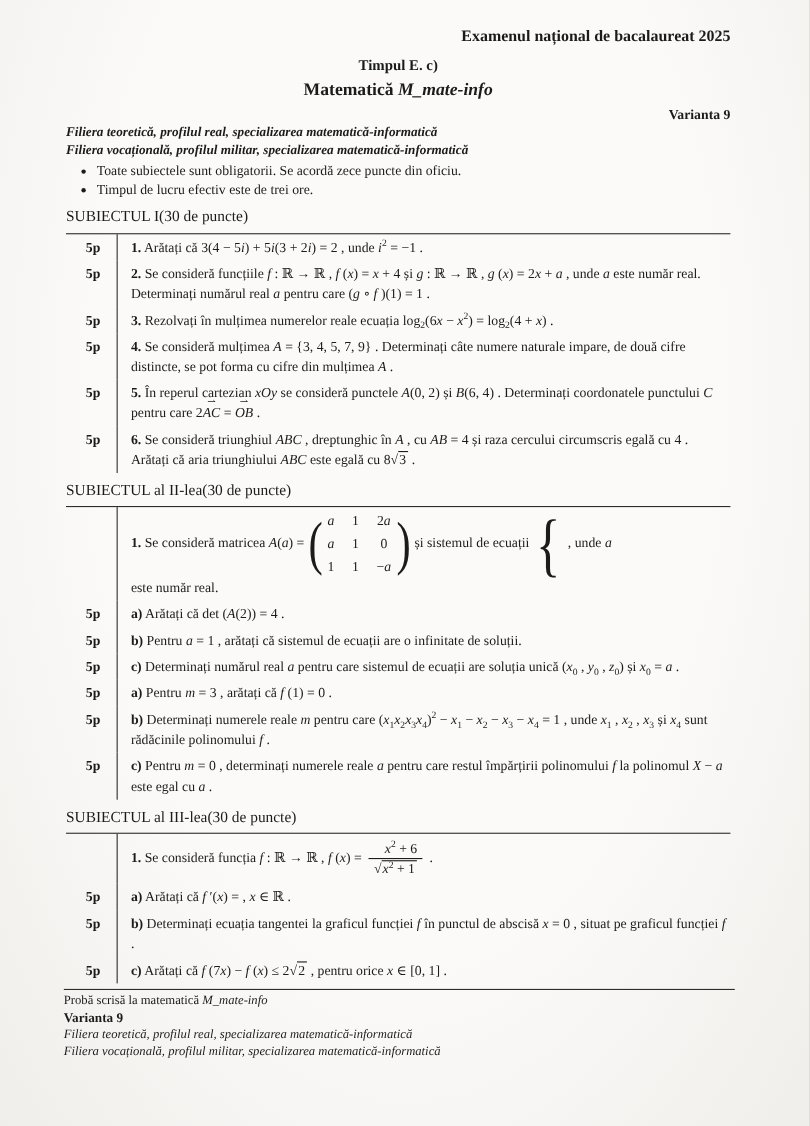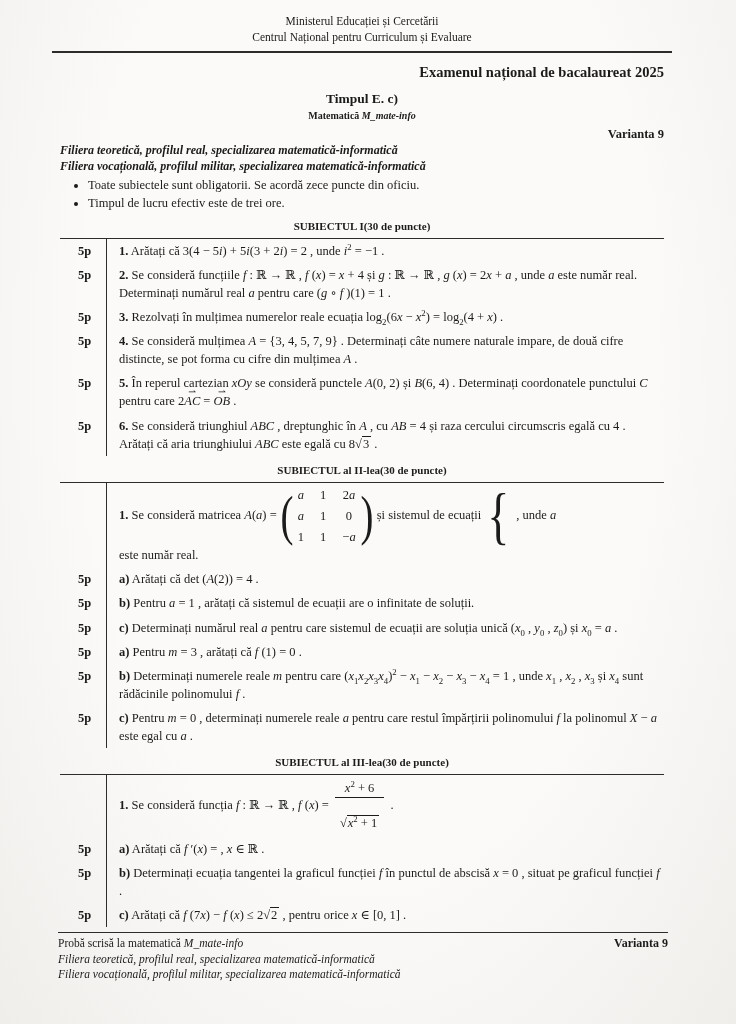--- a/index.html
+++ b/index.html
@@ -10,66 +10,62 @@
     font-size:12.5px;line-height:1.45;padding:14px 72px 0 60px;overflow:hidden;position:relative;
   }
   i{font-family:"Liberation Serif","DejaVu Serif",serif;}
   sup{font-size:0.7em;vertical-align:super;line-height:0;}
   sub{font-size:0.7em;vertical-align:sub;line-height:0;}
 
   .ministry{text-align:center;font-size:11.5px;line-height:1.35;padding-bottom:6px;
     border-bottom:2.5px solid #2e2c2a;margin:0 -8px;}
   .exam-title{text-align:right;font-weight:bold;font-size:14.5px;margin-top:9px;}
   .proba{text-align:center;font-weight:bold;font-size:13.5px;margin-top:6px;}
-  .subject{text-align:center;font-weight:bold;font-size:10px;}
+  .subject{text-align:center;font-weight:bold;font-size:16px;}
   .variant{text-align:right;font-weight:bold;font-size:12.5px;margin-top:2px;}
   .filiera{font-weight:bold;font-style:italic;font-size:12px;line-height:1.32;}
   .bullets{margin:2px 0 0 0;padding-left:28px;list-style:disc;}
   .bullets li{font-weight:normal;font-size:12.5px;line-height:1.35;margin:1px 0;}
 
   .section{margin-top:5px;}
-  .sec-head{display:flex;justify-content:center;font-weight:bold;font-size:11px;padding:2px 0 3px;}
+  .sec-head{display:flex;justify-content:flex-start;font-weight:normal;font-size:14px;padding:2px 0 3px;}
   .prob-table{border-top:1.8px solid #2e2c2a;}
   .prob-row{display:flex;}
   .pts{flex:0 0 46px;font-weight:bold;box-sizing:border-box;padding:3px 0 3px 18px;}
   .cont{flex:1;border-left:1.2px solid #2e2c2a;padding:3px 2px 3px 12px;}
 
-  .frac{display:inline-block;vertical-align:middle;text-align:center;margin:2px 3px;line-height:1.3;}
+  .frac{display:inline-block;vertical-align:middle;text-align:right;margin:2px 3px;line-height:1.3;}
   .fn{display:block;border-bottom:1px solid #1b1b1b;padding:0 5px 1px;}
-  .fd{display:block;padding:1px 5px 0;margin-top:16px;}
+  .fd{display:block;padding:1px 5px 0;}
   .sqrt{white-space:nowrap;}
   .rad{border-top:1.1px solid #1b1b1b;padding:0 2px 0 1px;}
   .vec{position:relative;display:inline-block;font-style:italic;}
   .vecarrow{position:absolute;top:-0.72em;left:50%;transform:translateX(-50%);
     font-size:0.75em;font-style:normal;}
   .bigwrap{display:inline-flex;align-items:center;vertical-align:middle;margin:0 2px;}
   .bigp{font-size:54px;font-weight:400;line-height:0.9;display:inline-block;
     transform:scaleX(0.72);font-family:"Liberation Serif",serif;margin:0 -4px;}
   .mat-grid{display:inline-grid;grid-template-columns:repeat(3,auto);column-gap:16px;
     row-gap:3px;text-align:center;padding:0 6px;}
   .sys{display:inline-flex;align-items:center;vertical-align:middle;margin:0 3px;}
   .sys .bigp{font-size:64px;}
   .sys-eqs{display:inline-block;text-align:left;line-height:1.55;}
   .sys-eqs > span{display:block;white-space:nowrap;}
 
   .footer{margin-top:5px;border-top:1.6px solid #2e2c2a;padding-top:3px;
     font-size:11.5px;line-height:1.32;margin-left:-2px;margin-right:-4px;}
-  .f-row{display:flex;justify-content:space-between;align-items:flex-start;}
+  .f-row{display:flex;justify-content:space-between;align-items:flex-start;flex-direction:column;}
   .f-variant{font-weight:bold;font-size:12px;}
   .f-filiera{font-style:italic;}
 </style>
 </head>
 <body>
 
 <div class="page">
 
-  <div class="ministry">
-    <div>Ministerul Educației și Cercetării</div>
-    <div>Centrul Național pentru Curriculum și Evaluare</div>
-  </div>
 
   <div class="exam-title">Examenul național de bacalaureat 2025</div>
   <div class="proba">Timpul E. c)</div>
   <div class="subject">Matematică <i>M_mate-info</i></div>
   <div class="variant">Varianta 9</div>
 
   <div class="filiera">Filiera teoretică, profilul real, specializarea matematică-informatică</div>
   <div class="filiera">Filiera vocațională, profilul militar, specializarea matematică-informatică</div>
 
   <ul class="bullets">

